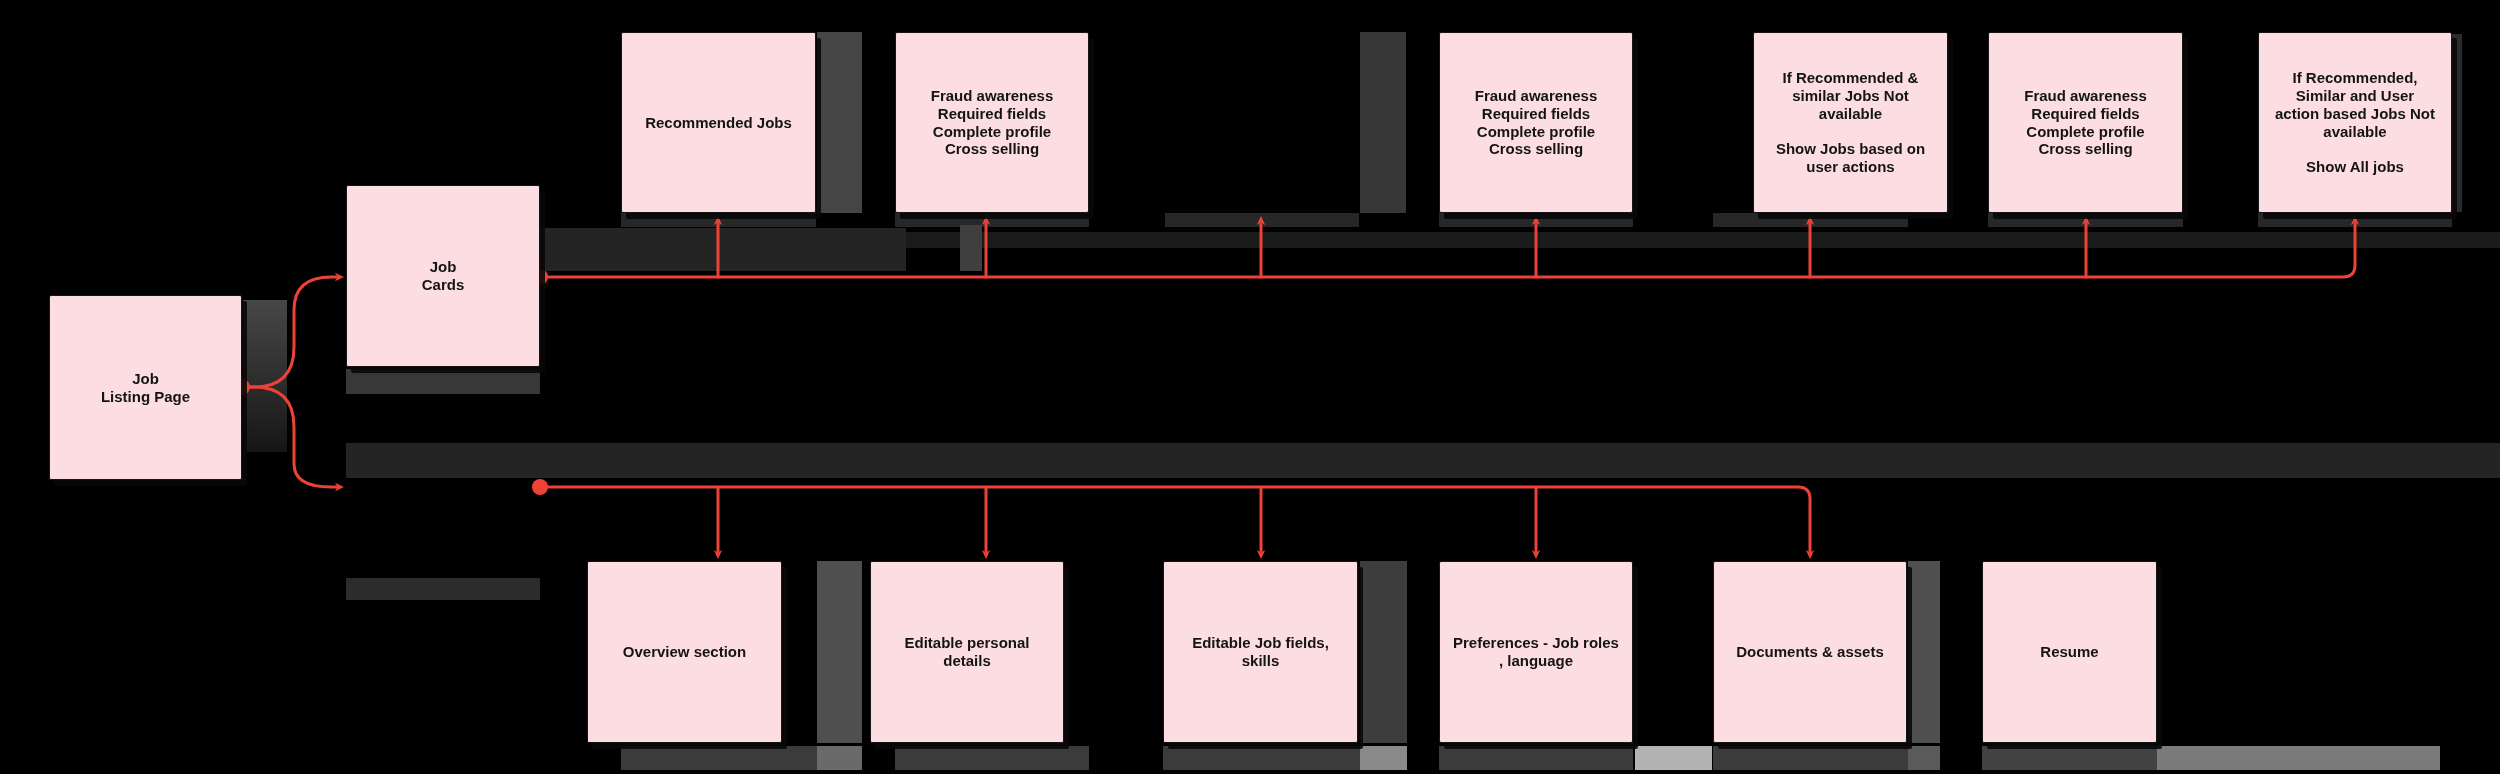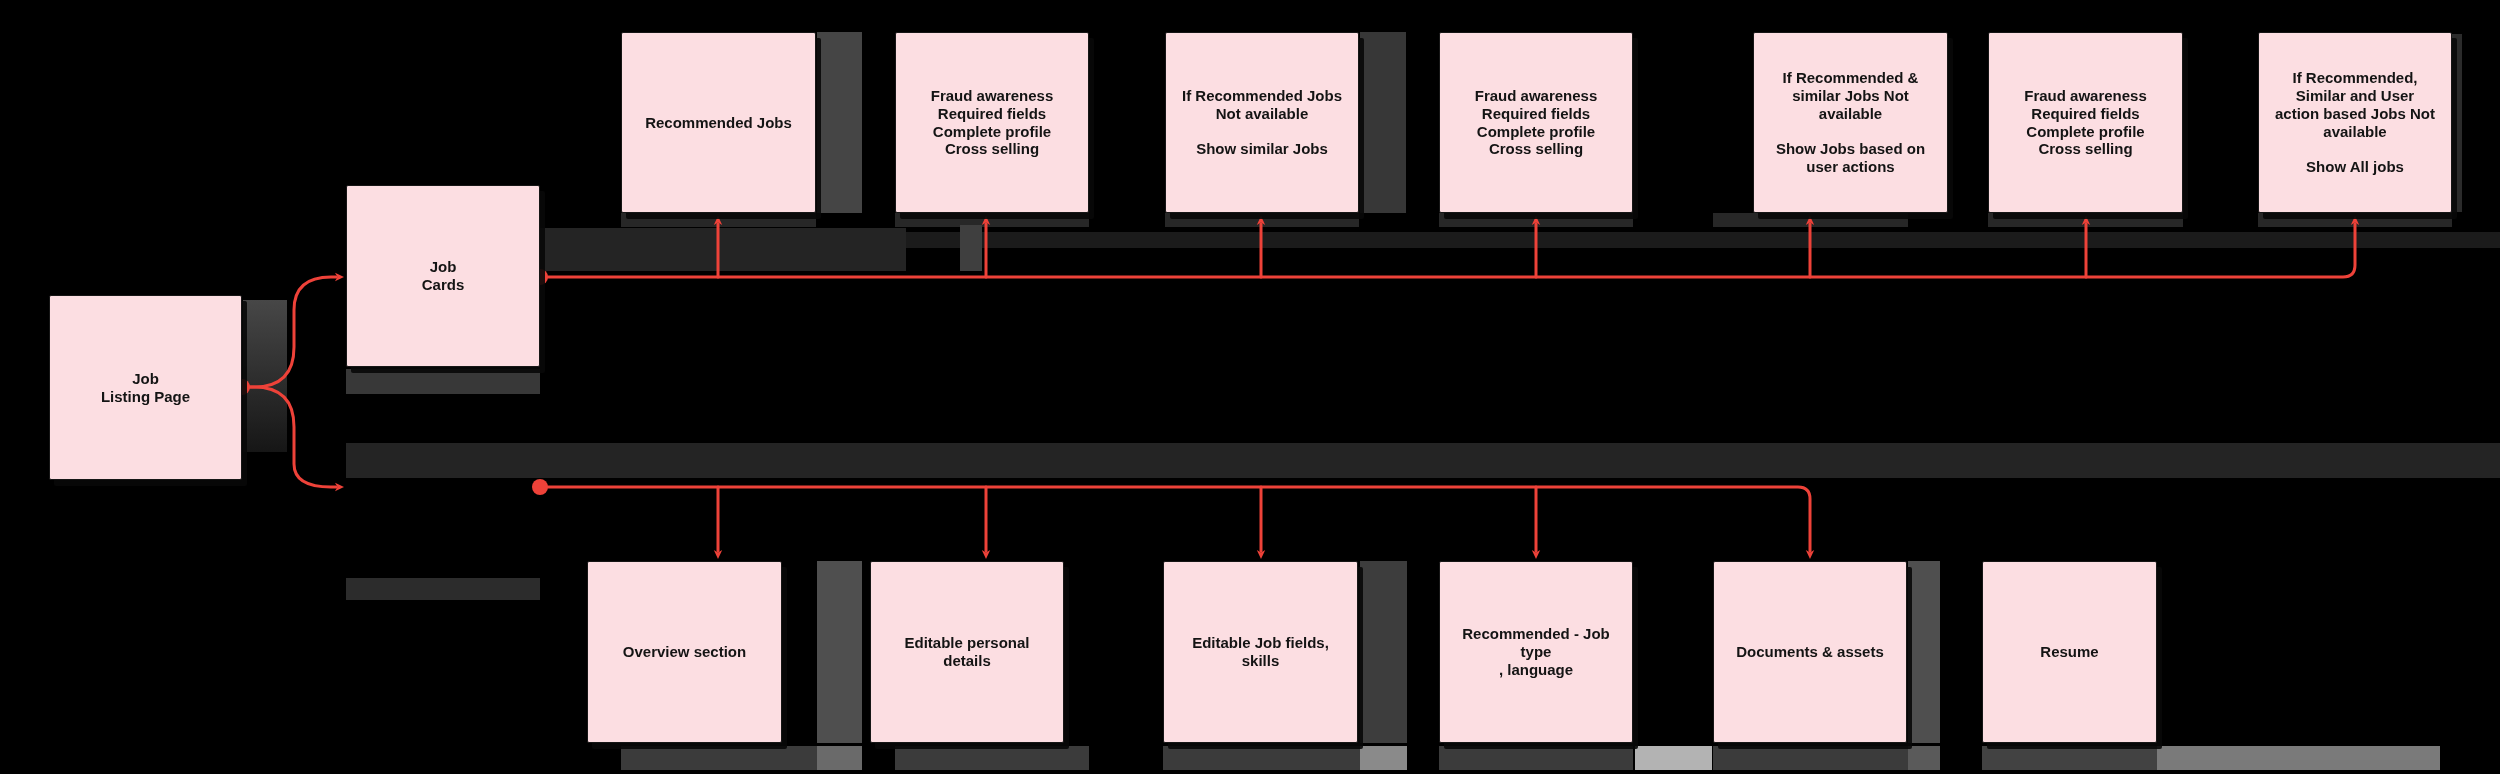--- a/index.html
+++ b/index.html
@@ -123,24 +123,20 @@
   <div class="node" id="n-job-listing">Job
 Listing Page</div>
   <div class="node" id="n-job-cards">Job
 Cards</div>
 
   <div class="node toprow" id="n-recommended">Recommended Jobs</div>
   <div class="node toprow" id="n-fraud1">Fraud awareness
 Required fields
 Complete profile
 Cross selling</div>
-  <div class="node toprow" id="n-norec">If Recommended Jobs
-Not available
-
-Show similar Jobs</div>
   <div class="node toprow" id="n-fraud2">Fraud awareness
 Required fields
 Complete profile
 Cross selling</div>
   <div class="node toprow" id="n-nosim">If Recommended &amp;
 similar Jobs Not
 available
 
 Show Jobs based on
 user actions</div>
@@ -153,18 +149,18 @@
 action based Jobs Not
 available
 
 Show All jobs</div>
 
   <div class="node bottomrow" id="n-overview">Overview section</div>
   <div class="node bottomrow" id="n-personal">Editable personal
 details</div>
   <div class="node bottomrow" id="n-jobroles">Editable Job fields,
 skills</div>
-  <div class="node bottomrow" id="n-preferences">Recommended - Job type
+  <div class="node bottomrow" id="n-preferences">Preferences - Job roles
 , language</div>
   <div class="node bottomrow" id="n-documents">Documents &amp; assets</div>
   <div class="node bottomrow" id="n-resume">Resume</div>
 
 </div>
 
 </body></html>

